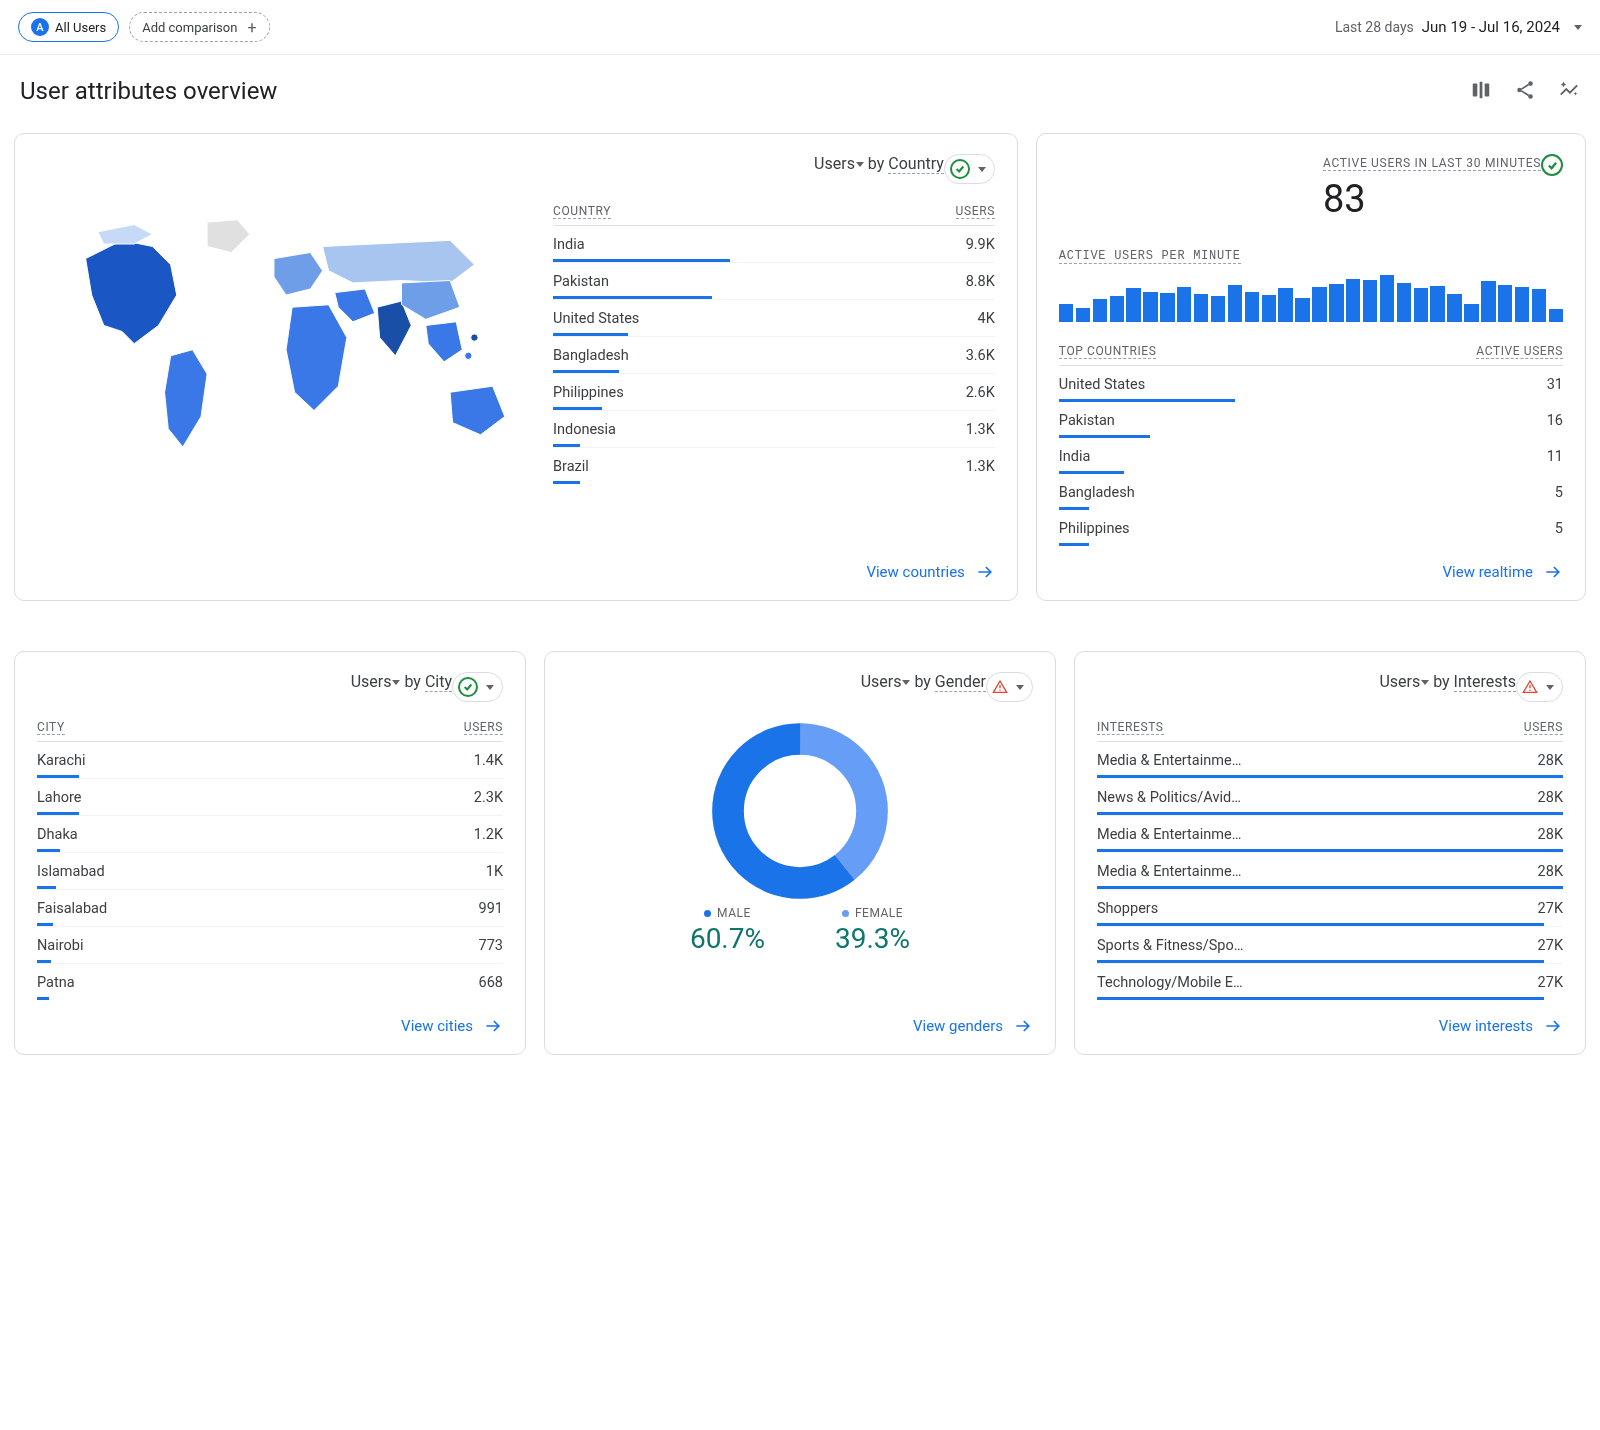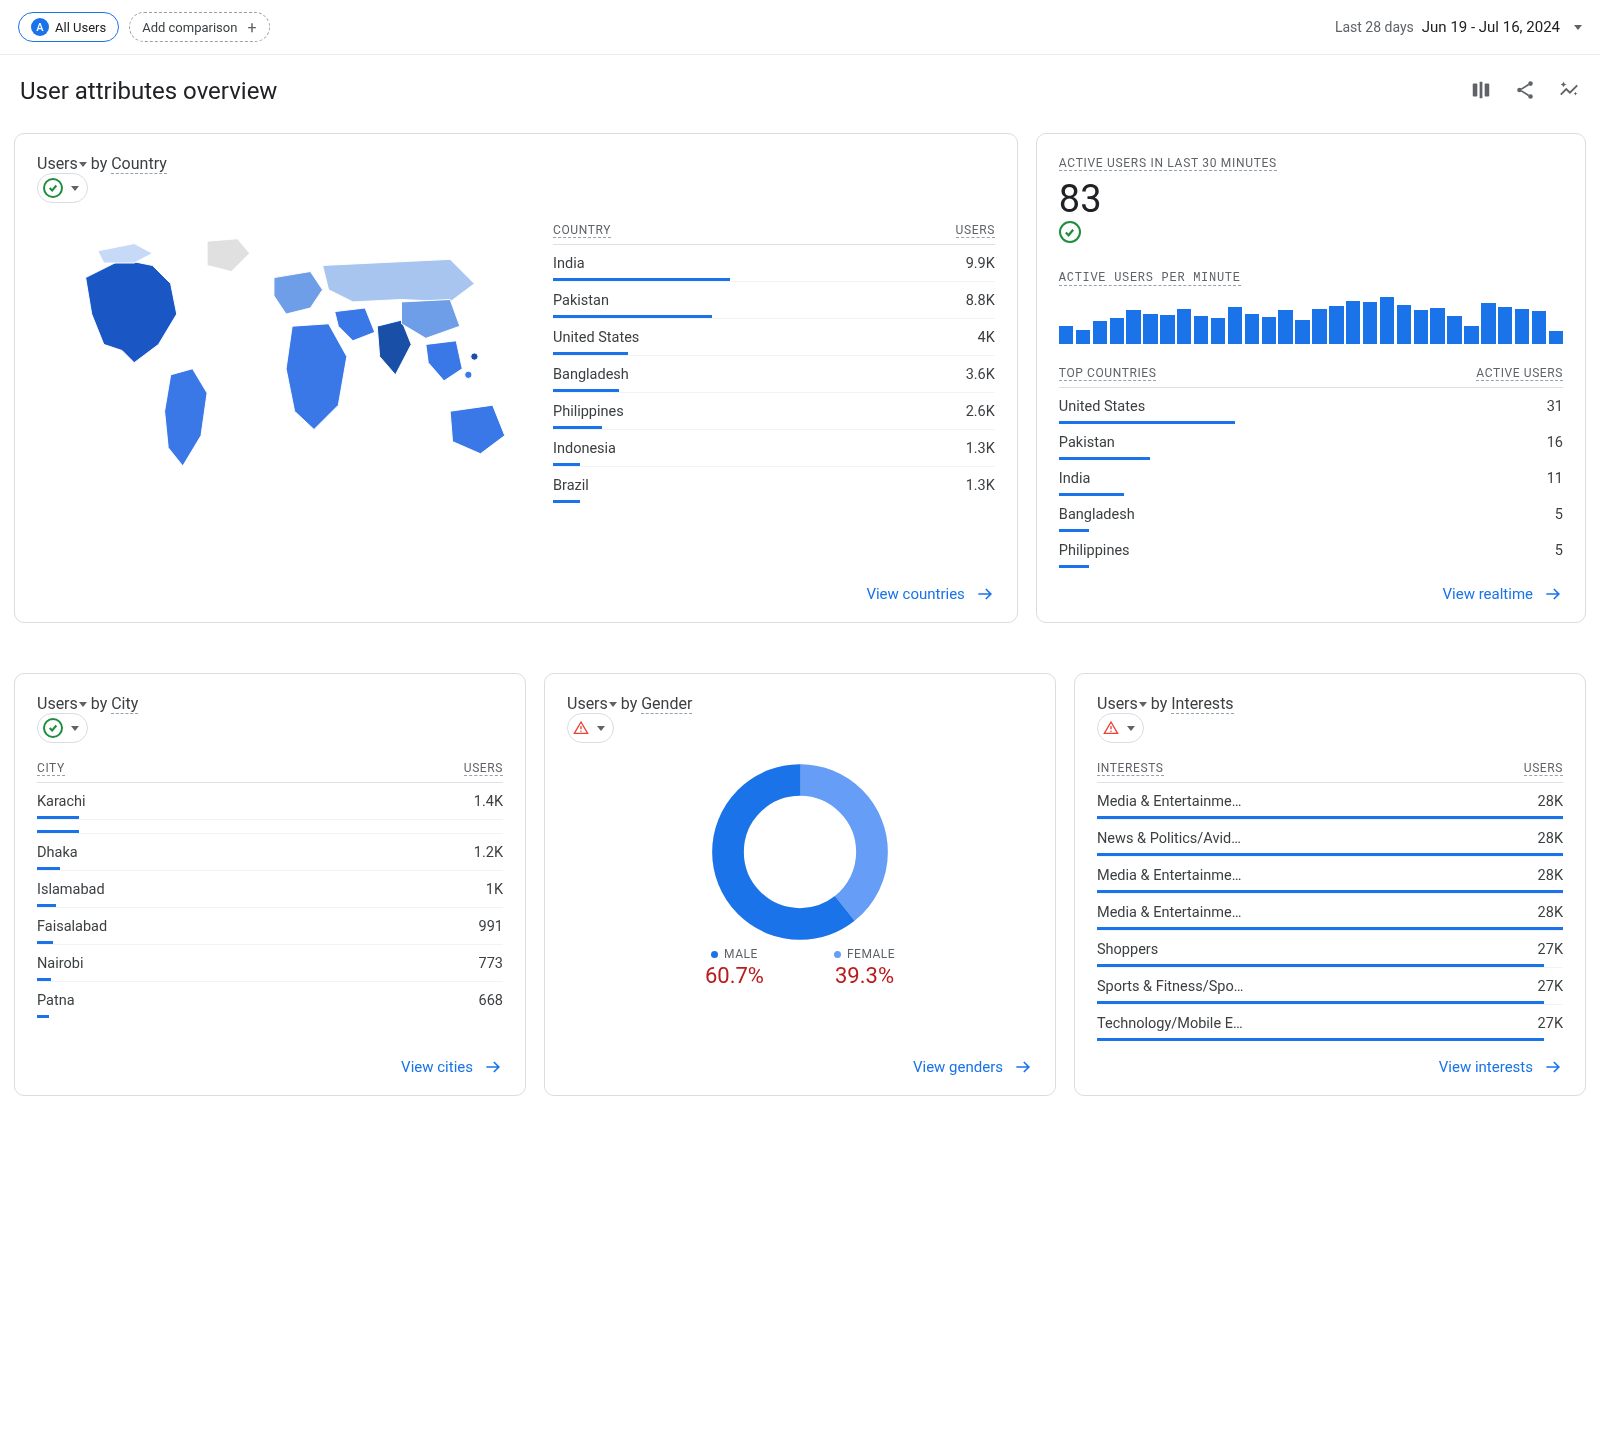--- a/index.html
+++ b/index.html
@@ -58,21 +58,21 @@
   border-radius: 10px;
   padding: 20px 22px 18px 22px;
   background: #fff;
   display: flex; flex-direction: column;
   position: relative;
 }
 .card-country { flex: 1.9; }
 .card-realtime { flex: 1; }
 .card-third { flex: 1; }
 
-.card-title-row { display: flex; align-items: flex-start; justify-content: flex-end; flex-direction: column; }
+.card-title-row { display: flex; align-items: flex-start; justify-content: flex-end; }
 .dim-title { font-size: 16px; color: #3c4043; }
 .dim-title .underline-dotted { border-bottom: 1px dashed #9aa0a6; }
 .dim-title .mini-caret { display:inline-block;width:0;height:0;border-left:4.5px solid transparent;border-right:4.5px solid transparent;border-top:5px solid #5f6368;vertical-align:middle;margin-left:1px; }
 
 .status-pill {
   display: inline-flex; align-items: center; gap: 8px;
   height: 30px; padding: 0 8px 0 5px;
   border: 1px solid #dadce0; border-radius: 18px;
 }
 .status-circle { width: 20px; height: 20px; border-radius: 50%; border: 2px solid #1e8e3e; display: inline-flex; align-items: center; justify-content: center; }
@@ -106,21 +106,21 @@
 .rt-chart { display: flex; align-items: flex-end; gap: 2.5px; height: 48px; margin-top: 10px; }
 .rt-chart div { background: #1a73e8; flex: 1; }
 .rt-table { margin-top: 22px; }
 
 .donut-wrap { display: flex; flex-direction: column; align-items: center; margin-top: 14px; }
 .donut { width: 190px; height: 190px; }
 .gender-legend { display: flex; gap: 70px; }
 .gender-leg-item { text-align: center; }
 .gender-leg-label { font-size: 12px; color: #5f6368; letter-spacing: 0.5px; }
 .gender-leg-label .dot { display:inline-block;width:7px;height:7px;border-radius:50%;margin-right:6px;vertical-align:middle; }
-.gender-leg-val { font-size: 22px; margin-top: 2px; color: #b91c1c; }
+.gender-leg-val { font-size: 28px; margin-top: 2px; color: #0f766e; }
 
 .card-city .table-row:last-child,
 .card-interests .table-row:last-child,
 .country-table .table-row:last-child,
 .rt-table .table-row:last-child { border-bottom: none; }
 
 .arrow-svg { width: 20px; height: 20px; stroke: #1a73e8; fill: none; stroke-width: 2; }
 </style>
 </head>
 <body>
@@ -417,20 +417,24 @@
           <span>USERS</span>
         </div>
       <div class="table-row">
             <div class="table-row-top">
               <span>Karachi</span>
               <span>1.4K</span>
             </div>
             <div class="table-row-bar" style="width: 9%;"></div>
           </div>
           <div class="table-row">
+            <div class="table-row-top">
+              <span>Lahore</span>
+              <span>2.3K</span>
+            </div>
             <div class="table-row-bar" style="width: 9%;"></div>
           </div>
           <div class="table-row">
             <div class="table-row-top">
               <span>Dhaka</span>
               <span>1.2K</span>
             </div>
             <div class="table-row-bar" style="width: 5%;"></div>
           </div>
           <div class="table-row">

